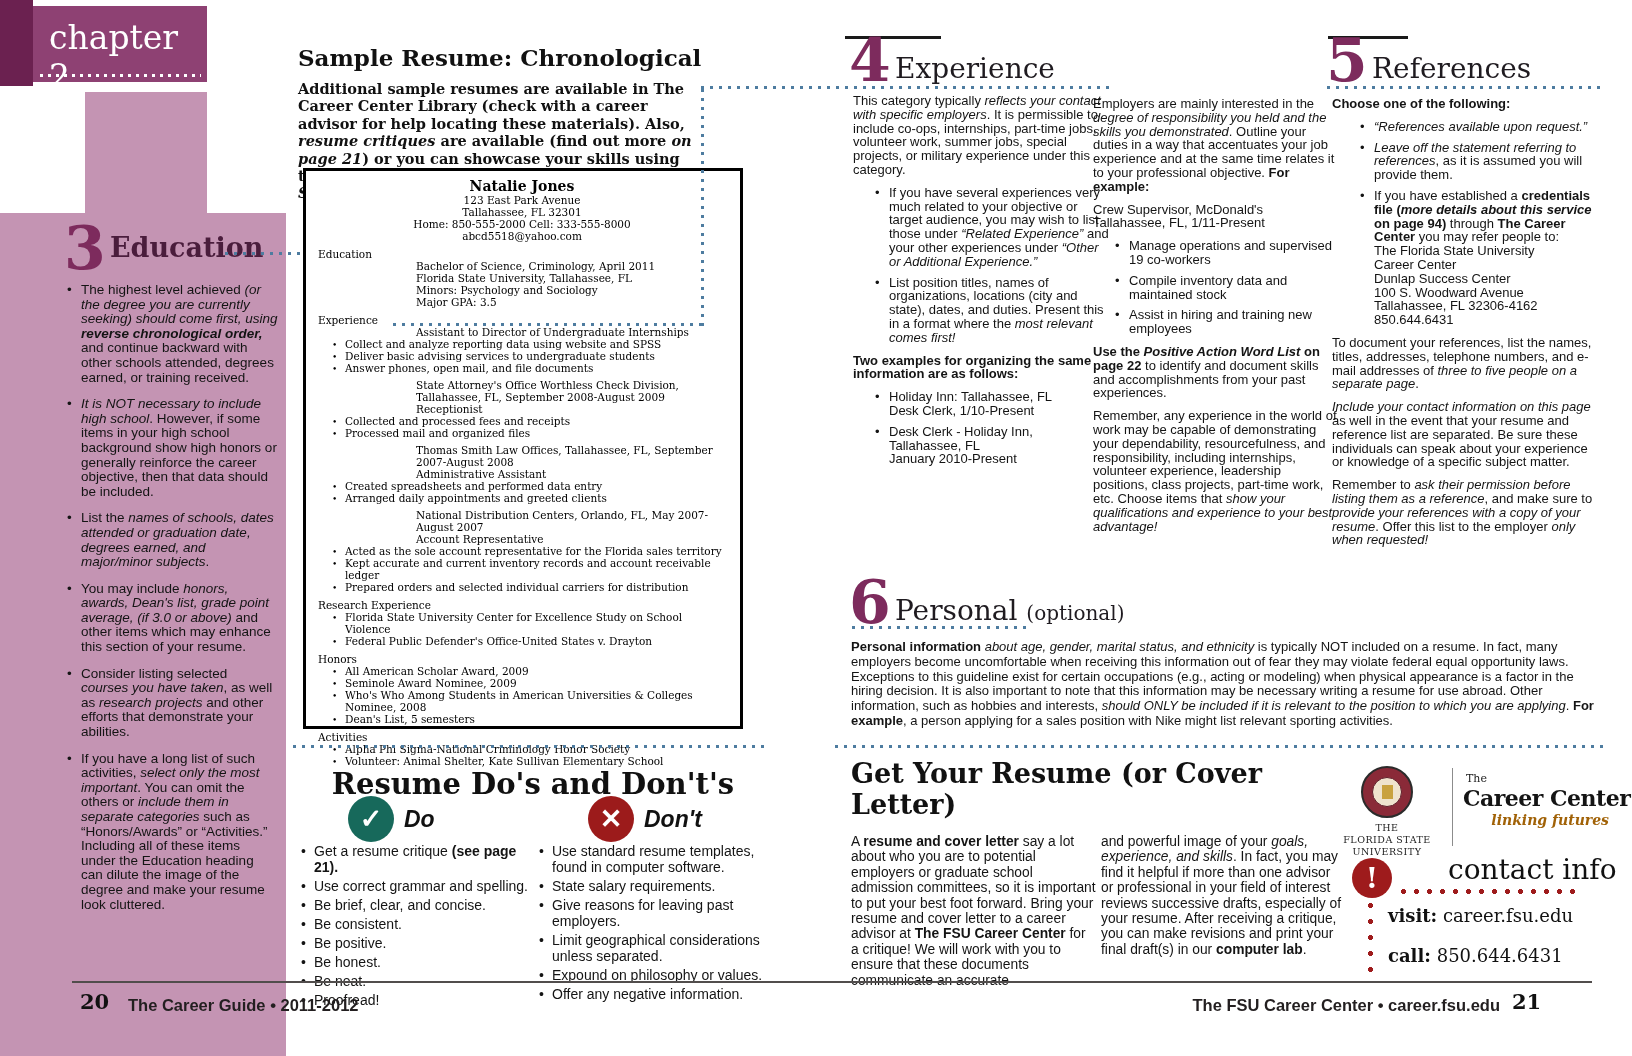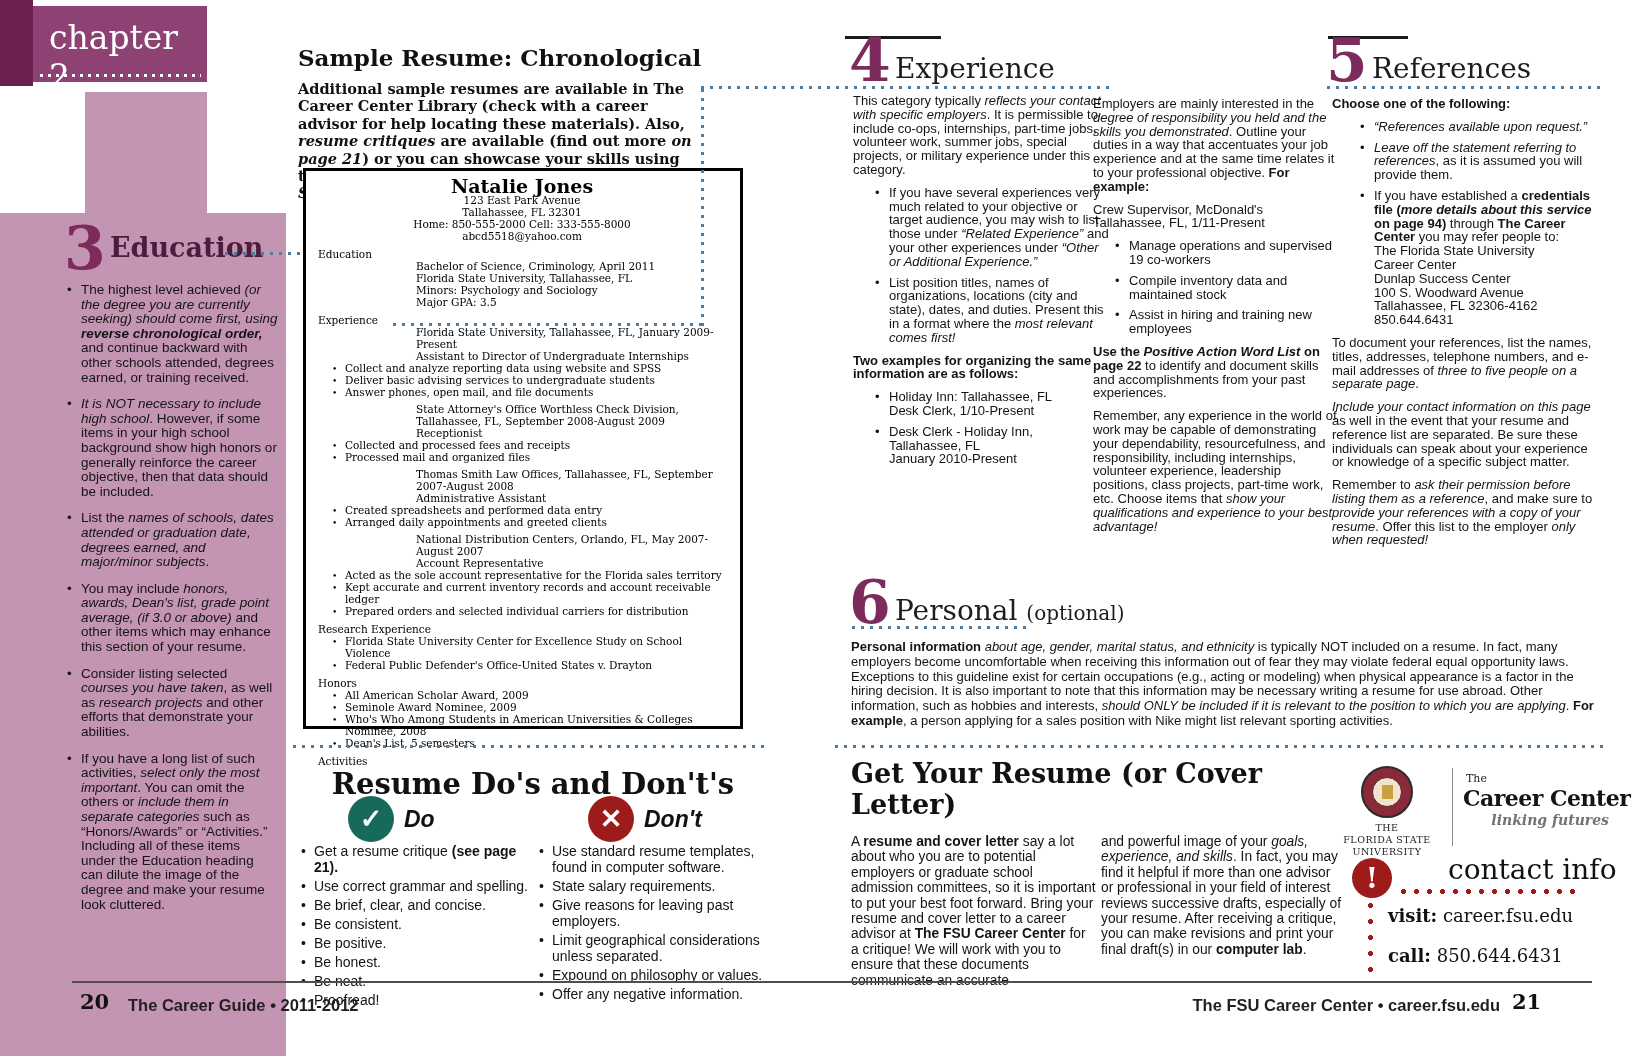--- a/index.html
+++ b/index.html
@@ -30,21 +30,21 @@
   .sb-list li { position:relative; padding-left:15px; margin-bottom:12px; }
   .sb-list li::before { content:"•"; position:absolute; left:1px; }
 
   
   .mid-title { font-family:"DejaVu Serif",serif; font-weight:bold; font-size:23px; color:#111; }
   .mid-intro { font-family:"DejaVu Serif",serif; font-weight:bold; font-size:14.5px; line-height:17.4px; color:#111; }
 
   .resume-box { left:303px; top:168px; width:440px; height:561px; border:3px solid #000; background:#fff;
                 padding:8px 14px 6px 12px; font-family:"DejaVu Serif",serif; font-size:10.5px; line-height:12px; color:#000; }
   .r-center { text-align:center; }
-  .r-name { font-size:19px; font-weight:bold; line-height:15px; }
+  .r-name { font-size:14px; font-weight:bold; line-height:15px; }
   .r-sec { margin-top:6px; }
   .r-ind { margin-left:98px; }
   .r-bullets { list-style:none; margin-left:12px; }
   .r-bullets li { position:relative; padding-left:15px; }
   .r-bullets li::before { content:"•"; position:absolute; left:2px; font-size:9px; top:1px; }
   .r-entry { margin-bottom:5px; }
 
   
   .dd-title { font-family:"DejaVu Serif",serif; font-weight:bold; font-size:29px; color:#111; text-align:center;margin-top:12px; }
   .badge { width:46px; height:46px; border-radius:50%; color:#fff; font-size:27px; font-weight:bold;
@@ -76,21 +76,21 @@
   
   .seal-outer { width:52px; height:52px; border-radius:50%; background:#8a2a38; border:2px solid #2b2b2b;
                 display:flex; align-items:center; justify-content:center; }
   .seal-inner { width:30px; height:30px; border-radius:50%; background:#efe3cd; border:1px solid #5f1c29;
                 display:flex; align-items:center; justify-content:center; }
   .seal-core { width:11px; height:14px; background:#c9a23f; }
   .seal-text { font-family:"DejaVu Serif",serif; font-size:9.5px; line-height:12px; letter-spacing:0.5px;
                text-align:center; color:#1c1c1c; }
   .brand-the { font-family:"DejaVu Serif",serif; font-size:11px; color:#1c1c1c; }
   .brand-name { font-family:"DejaVu Serif",serif; font-weight:bold; font-size:22px; color:#141414; letter-spacing:-0.5px; }
-  .brand-tag { font-family:"DejaVu Serif",serif; font-style:italic; font-weight:bold; font-size:14px; color:#737373; text-align:right; }
+  .brand-tag { font-family:"DejaVu Serif",serif; font-style:italic; font-weight:bold; font-size:14px; color:#a16207; text-align:right; }
   .divider-v { width:1px; background:#8c8c8c; }
 
   .bang { width:40px; height:40px; border-radius:50%; background:#9e1b1c; color:#fff;
           font-family:"DejaVu Serif",serif; font-weight:bold; font-size:28px;
           display:flex; align-items:center; justify-content:center; }
   .contact-heading { font-family:"DejaVu Serif",serif; font-size:28px; color:#111; }
   .contact-line { font-family:"DejaVu Serif",serif; font-size:18px; color:#111; }
   .contact-line b { font-weight:bold; }
 
   .footer-num { font-family:"DejaVu Serif",serif; font-weight:bold; font-size:21px; color:#111; }
@@ -134,21 +134,20 @@
     <div>Education</div>
     <div class="r-ind">Bachelor of Science, Criminology, April 2011</div>
     <div class="r-ind">Florida State University, Tallahassee, FL</div>
     <div class="r-ind">Minors: Psychology and Sociology</div>
     <div class="r-ind">Major GPA: 3.5</div>
   </div>
 
   <div class="r-sec">
     <div>Experience</div>
     <div class="r-entry">
-      <div class="r-ind">Florida State University, Tallahassee, FL, January 2009-Present</div>
       <div class="r-ind">Assistant to Director of Undergraduate Internships</div>
       <ul class="r-bullets">
         <li>Collect and analyze reporting data using website and SPSS</li>
         <li>Deliver basic advising services to undergraduate students</li>
         <li>Answer phones, open mail, and file documents</li>
       </ul>
     </div>
     <div class="r-entry">
       <div class="r-ind">State Attorney's Office Worthless Check Division, Tallahassee, FL, September 2008-August 2009</div>
       <div class="r-ind">Receptionist</div>
@@ -189,20 +188,24 @@
     <ul class="r-bullets">
       <li>All American Scholar Award, 2009</li>
       <li>Seminole Award Nominee, 2009</li>
       <li>Who's Who Among Students in American Universities &amp; Colleges Nominee, 2008</li>
       <li>Dean's List, 5 semesters</li>
     </ul>
   </div>
 
   <div class="r-sec">
     <div>Activities</div>
+    <ul class="r-bullets">
+      <li>Alpha Phi Sigma-National Criminology Honor Society</li>
+      <li>Volunteer: Animal Shelter, Kate Sullivan Elementary School</li>
+    </ul>
   </div>
 </div>
 
 <div class="abs dots-blue-h" style="left:392px;top:322px;width:311px;"></div>
 <div class="abs dots-blue-v" style="left:700px;top:88px;height:239px;"></div>
 <div class="abs dots-blue-h" style="left:700px;top:85px;width:412px;"></div>
 
 <div class="abs dots-blue-h" style="left:292px;top:744px;width:476px;"></div>
 <div class="abs dots-blue-h" style="left:834px;top:744px;width:774px;"></div>
 

